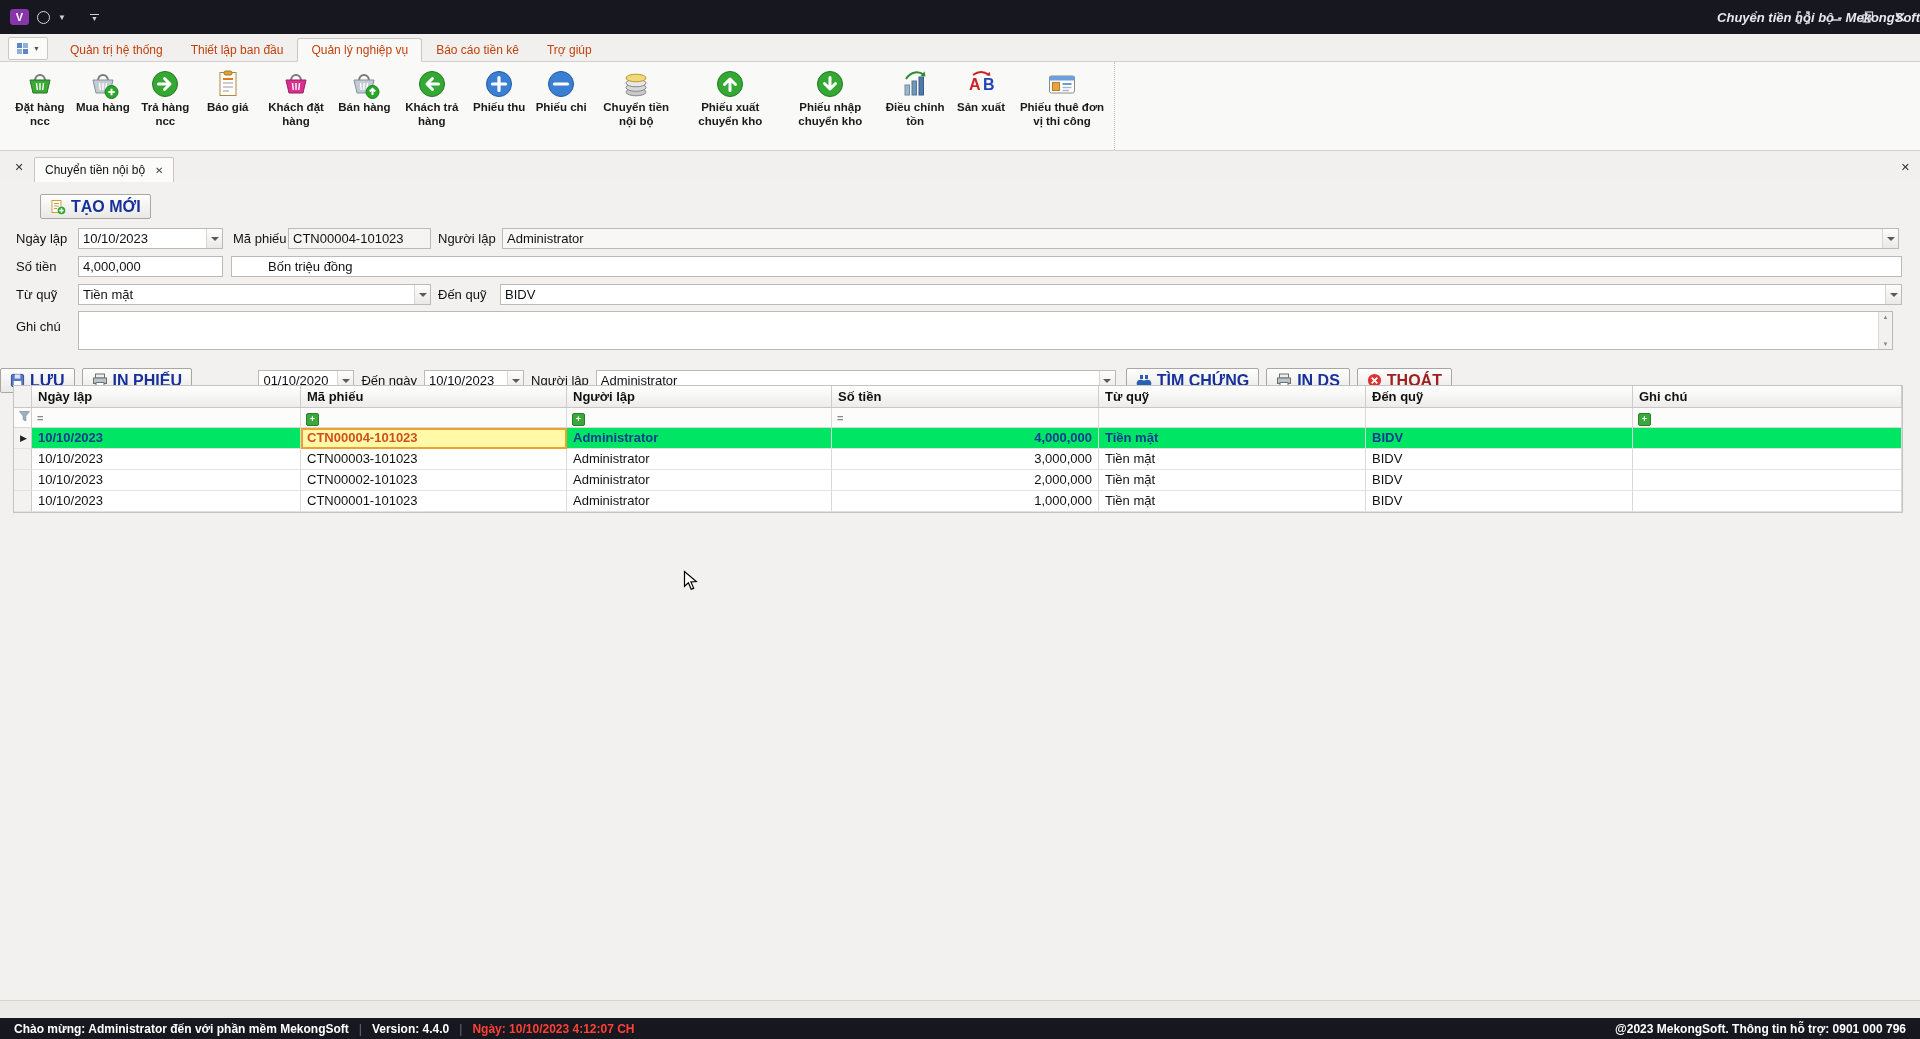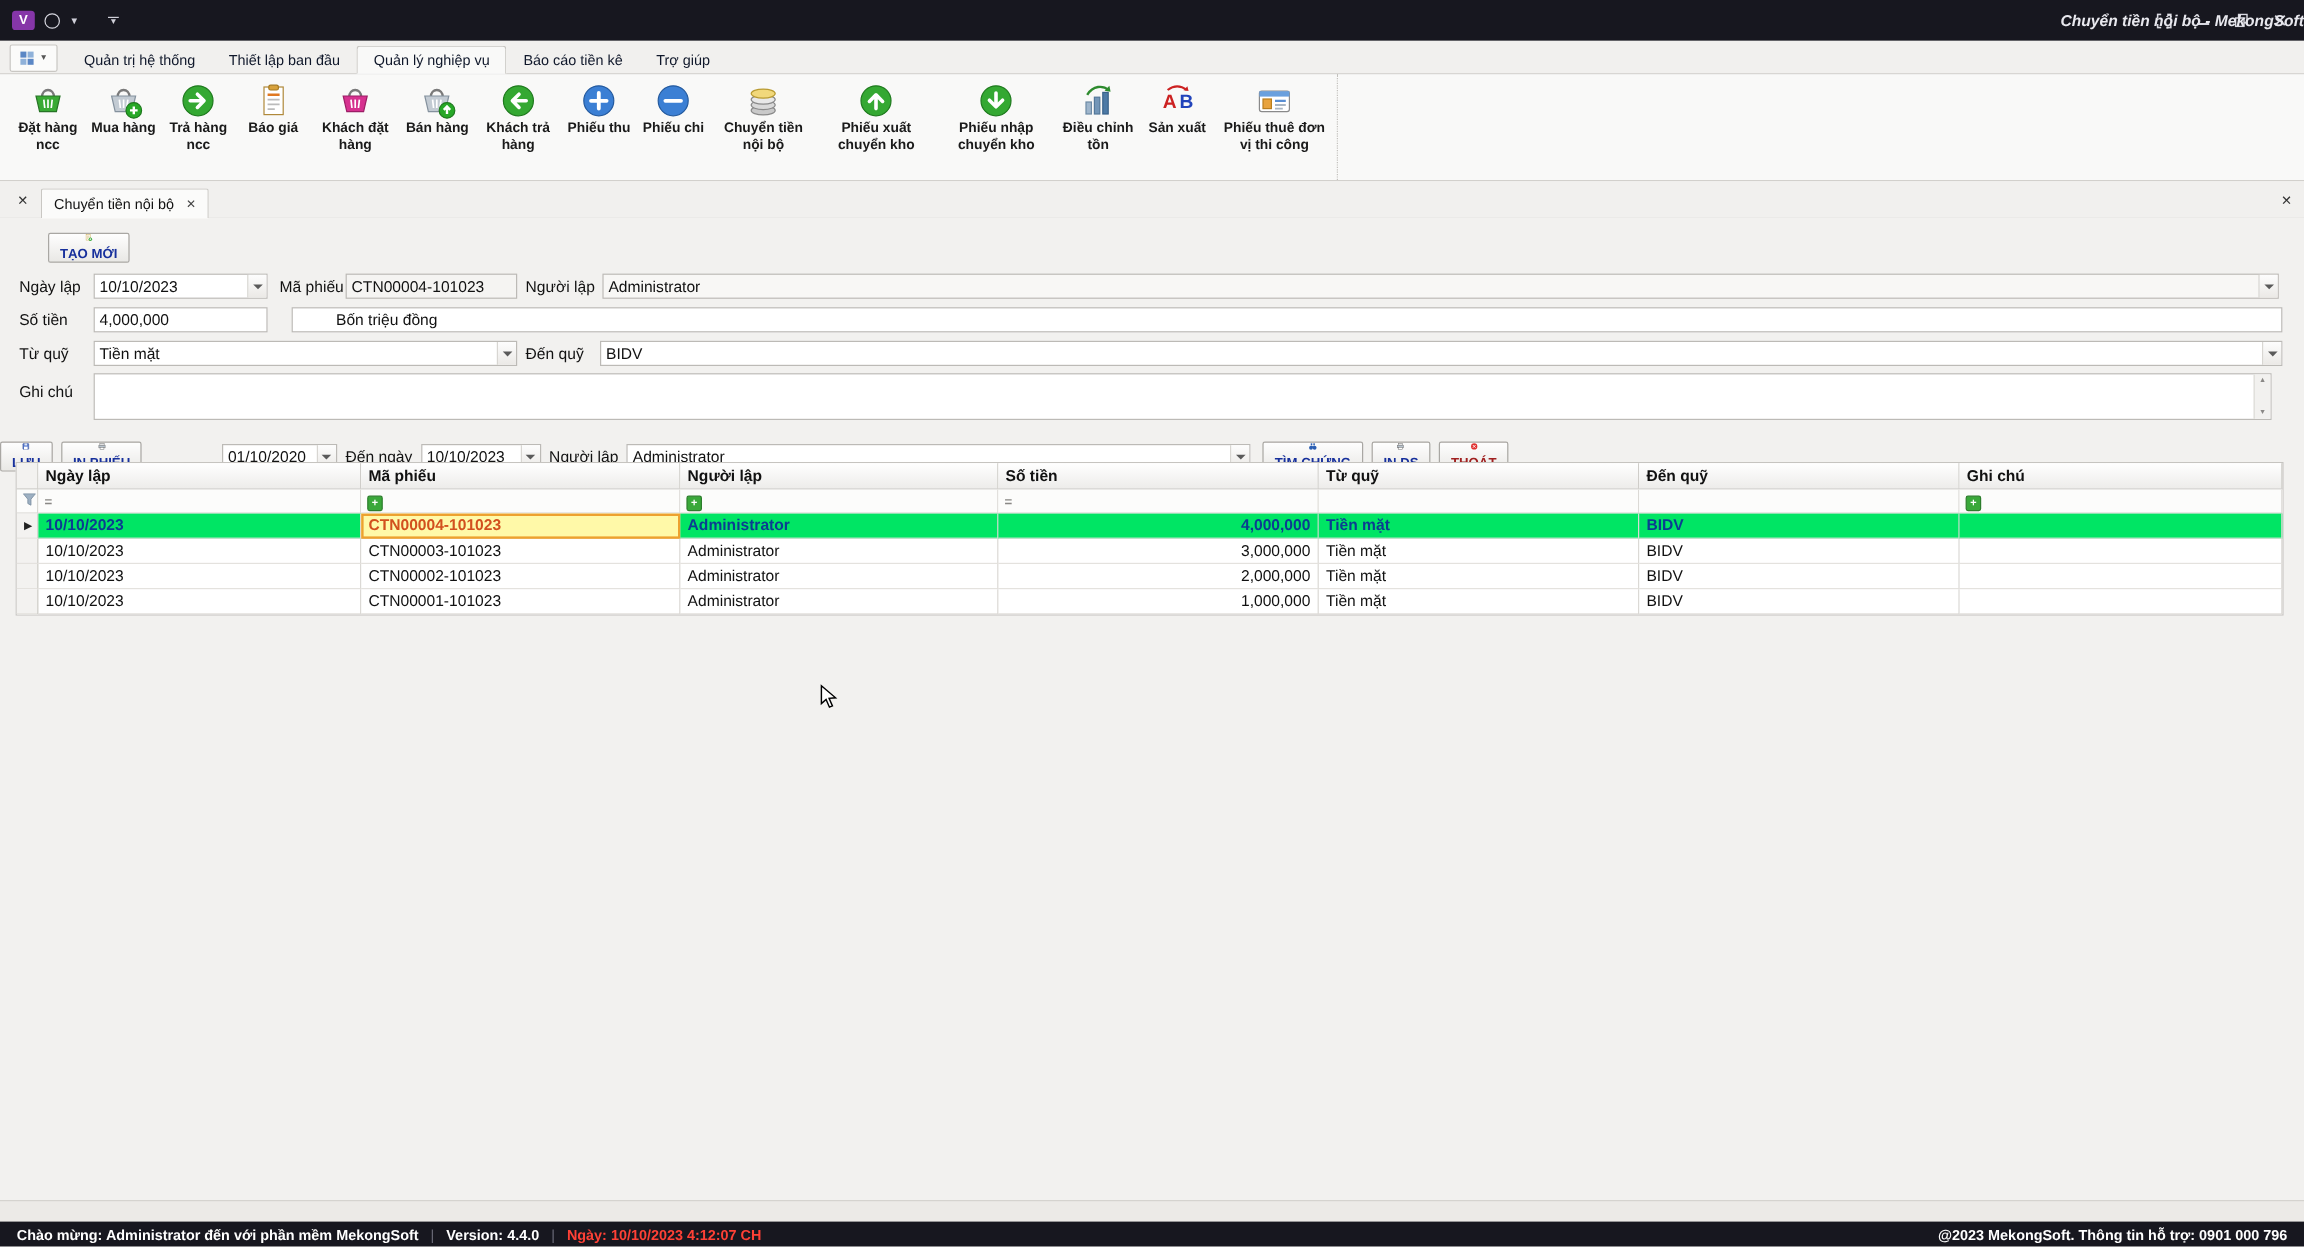--- a/index.html
+++ b/index.html
@@ -19,21 +19,21 @@
   .tb-qat .car{font-size:7px;line-height:5px;}
   .tb-title{position:absolute;left:0;right:0;text-align:right;font-weight:bold;font-size:13px;pointer-events:none;font-style:italic;}
   .tb-right{margin-left:auto;display:flex;align-items:center;gap:20px;padding-right:14px;}
   .tb-right svg{display:block;}
   
   .ribbon-tabs{position:absolute;top:34px;left:0;right:0;height:27px;background:#f1f0ee;
                border-bottom:1px solid #d2d0cc;display:flex;align-items:flex-end;padding-left:8px;}
   .rtab-first{height:21px;margin-bottom:1px;display:flex;align-items:center;gap:4px;padding:0 7px;
               border:1px solid #c9c7c3;background:#fbfbfa;border-radius:2px;margin-right:8px;}
   .rtab-first .car{font-size:7px;color:#555;}
-  .rtab{height:22px;line-height:22px;padding:0 13px;font-size:12px;color:#0f172a;margin-bottom:-1px;
+  .rtab{height:22px;line-height:22px;padding:0 13px;font-size:12px;color:#c2410c;margin-bottom:-1px;
         border:1px solid transparent;}
   .rtab.active{background:#f9f9f8;border-color:#c9c7c3;border-bottom-color:#f9f9f8;
                border-radius:3px 3px 0 0;z-index:2;}
   
   .ribbon-body{position:absolute;top:62px;left:0;right:0;height:88px;background:#f9f9f8;
                border-bottom:1px solid #d2d0cc;display:flex;}
   .ribbon-group{width:1114px;display:flex;flex-direction:column;border-right:1px dotted #c3c1bd;}
   .ribbon-items{flex:1;display:flex;align-items:flex-start;padding:3px 2px 0 8px;}
   .ritem{display:flex;flex-direction:column;align-items:center;min-width:54px;max-width:92px;
          padding:3px 4px 1px;cursor:default;}
@@ -57,22 +57,22 @@
   .flabel{font-size:13px;color:#111;flex:none;}
   .inp{height:21px;border:1px solid #bcbab6;background:#fff;font-size:13px;padding:0 4px;box-sizing:border-box;
        font-family:inherit;color:#111;}
   .inp.ro{background:#f5f4f2;}
   .combo{display:flex;align-items:stretch;border:1px solid #bcbab6;background:#fff;height:21px;box-sizing:border-box;}
   .combo .val{flex:1;padding:0 4px;font-size:13px;line-height:19px;white-space:nowrap;overflow:hidden;}
   .combo .dd{width:15px;display:flex;align-items:center;justify-content:center;border-left:1px solid #d8d6d2;
              background:linear-gradient(#fdfdfd,#ebe9e6);}
   .combo .dd i{border:4px solid transparent;border-top:4px solid #5a5a5a;margin-top:4px;}
   .btn{display:inline-flex;align-items:center;gap:5px;height:25px;padding:0 9px;border:1px solid #a9a7a3;
-       border-radius:2px;background:linear-gradient(#fefefe,#e9e8e5);font-weight:bold;font-size:11px;
-       color:#17309c;white-space:nowrap;cursor:default;flex-direction:column;}
+       border-radius:2px;background:linear-gradient(#fefefe,#e9e8e5);font-weight:bold;font-size:16px;
+       color:#17309c;white-space:nowrap;cursor:default;}
   .btn.exit{color:#a02020;}
   .note-wrap{position:relative;display:flex;flex:1;}
   .note{flex:1;height:33px;border:1px solid #bcbab6;background:#fff;resize:none;font-family:inherit;font-size:13px;}
   .spin{position:absolute;right:1px;top:1px;bottom:1px;width:13px;background:#f2f1ef;border-left:1px solid #dddbd7;
         display:flex;flex-direction:column;align-items:center;justify-content:space-between;color:#8a8886;font-size:6px;padding:2px 0;}
   
   .grid{position:absolute;top:204px;left:13px;right:17px;border:1px solid #c6c4c0;background:#fff;}
   .grow{display:grid;grid-template-columns:18px 269px 266px 265px 267px 267px 267px minmax(0,1fr);}
   .gcell{border-right:1px solid #dbd9d5;overflow:hidden;white-space:nowrap;box-sizing:border-box;}
   .ghead .gcell{height:22px;line-height:21px;background:linear-gradient(#ffffff,#edecea);
@@ -341,21 +341,21 @@
         <span class="val">Administrator</span>
         <span class="dd">
             <i></i>
           </span>
       </div>
     </div>
 
     <div class="frow" style="top:75px;padding-left:16px;">
       <span class="flabel" style="width:62px;">Số tiền</span>
       <input class="inp" style="width: 145px;" value="4,000,000">
-      <input class="inp" style="flex: 1 1 0%; margin-left: 20px; margin-right: 18px; padding-left: 36px;" value="Bốn triệu đồng">
+      <input class="inp" style="flex: 1 1 0%; margin-left: 8px; margin-right: 18px; padding-left: 36px;" value="Bốn triệu đồng">
     </div>
 
     <div class="frow" style="top:103px;padding-left:16px;">
       <span class="flabel" style="width:62px;">Từ quỹ</span>
       <div class="combo" style="width:353px;">
         <span class="val">Tiền mặt</span>
         <span class="dd">
             <i></i>
           </span>
       </div>

